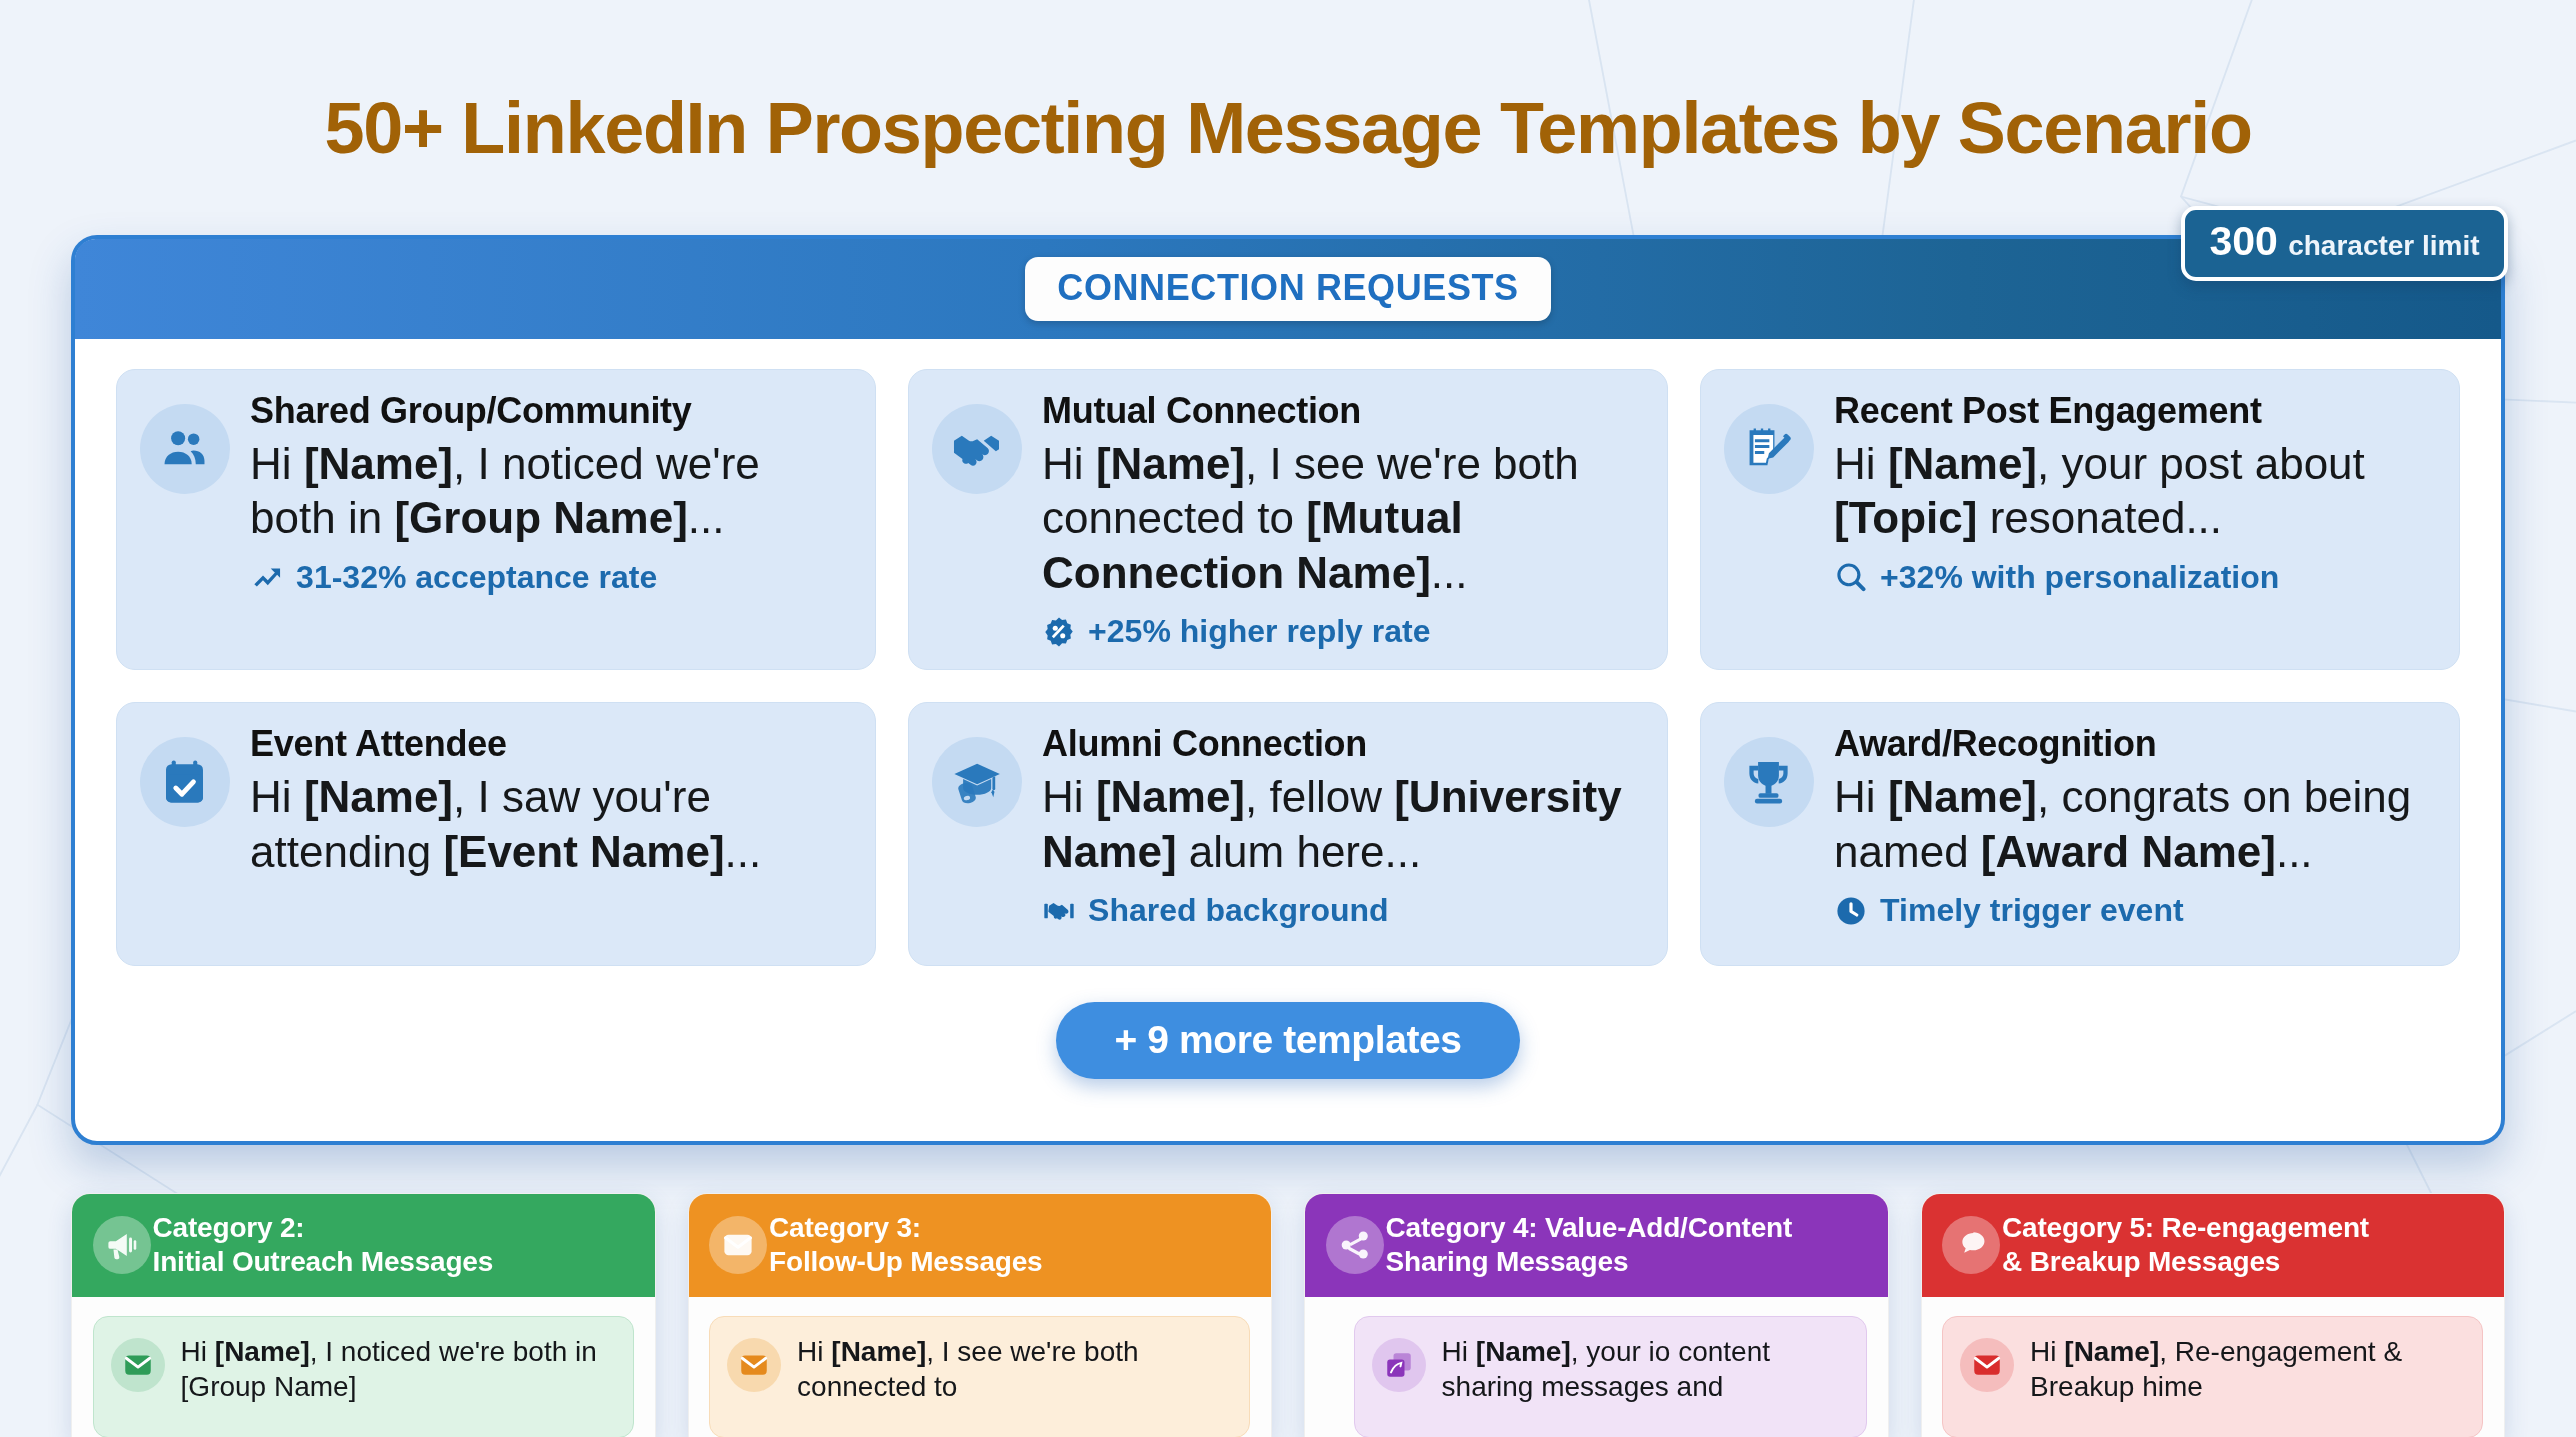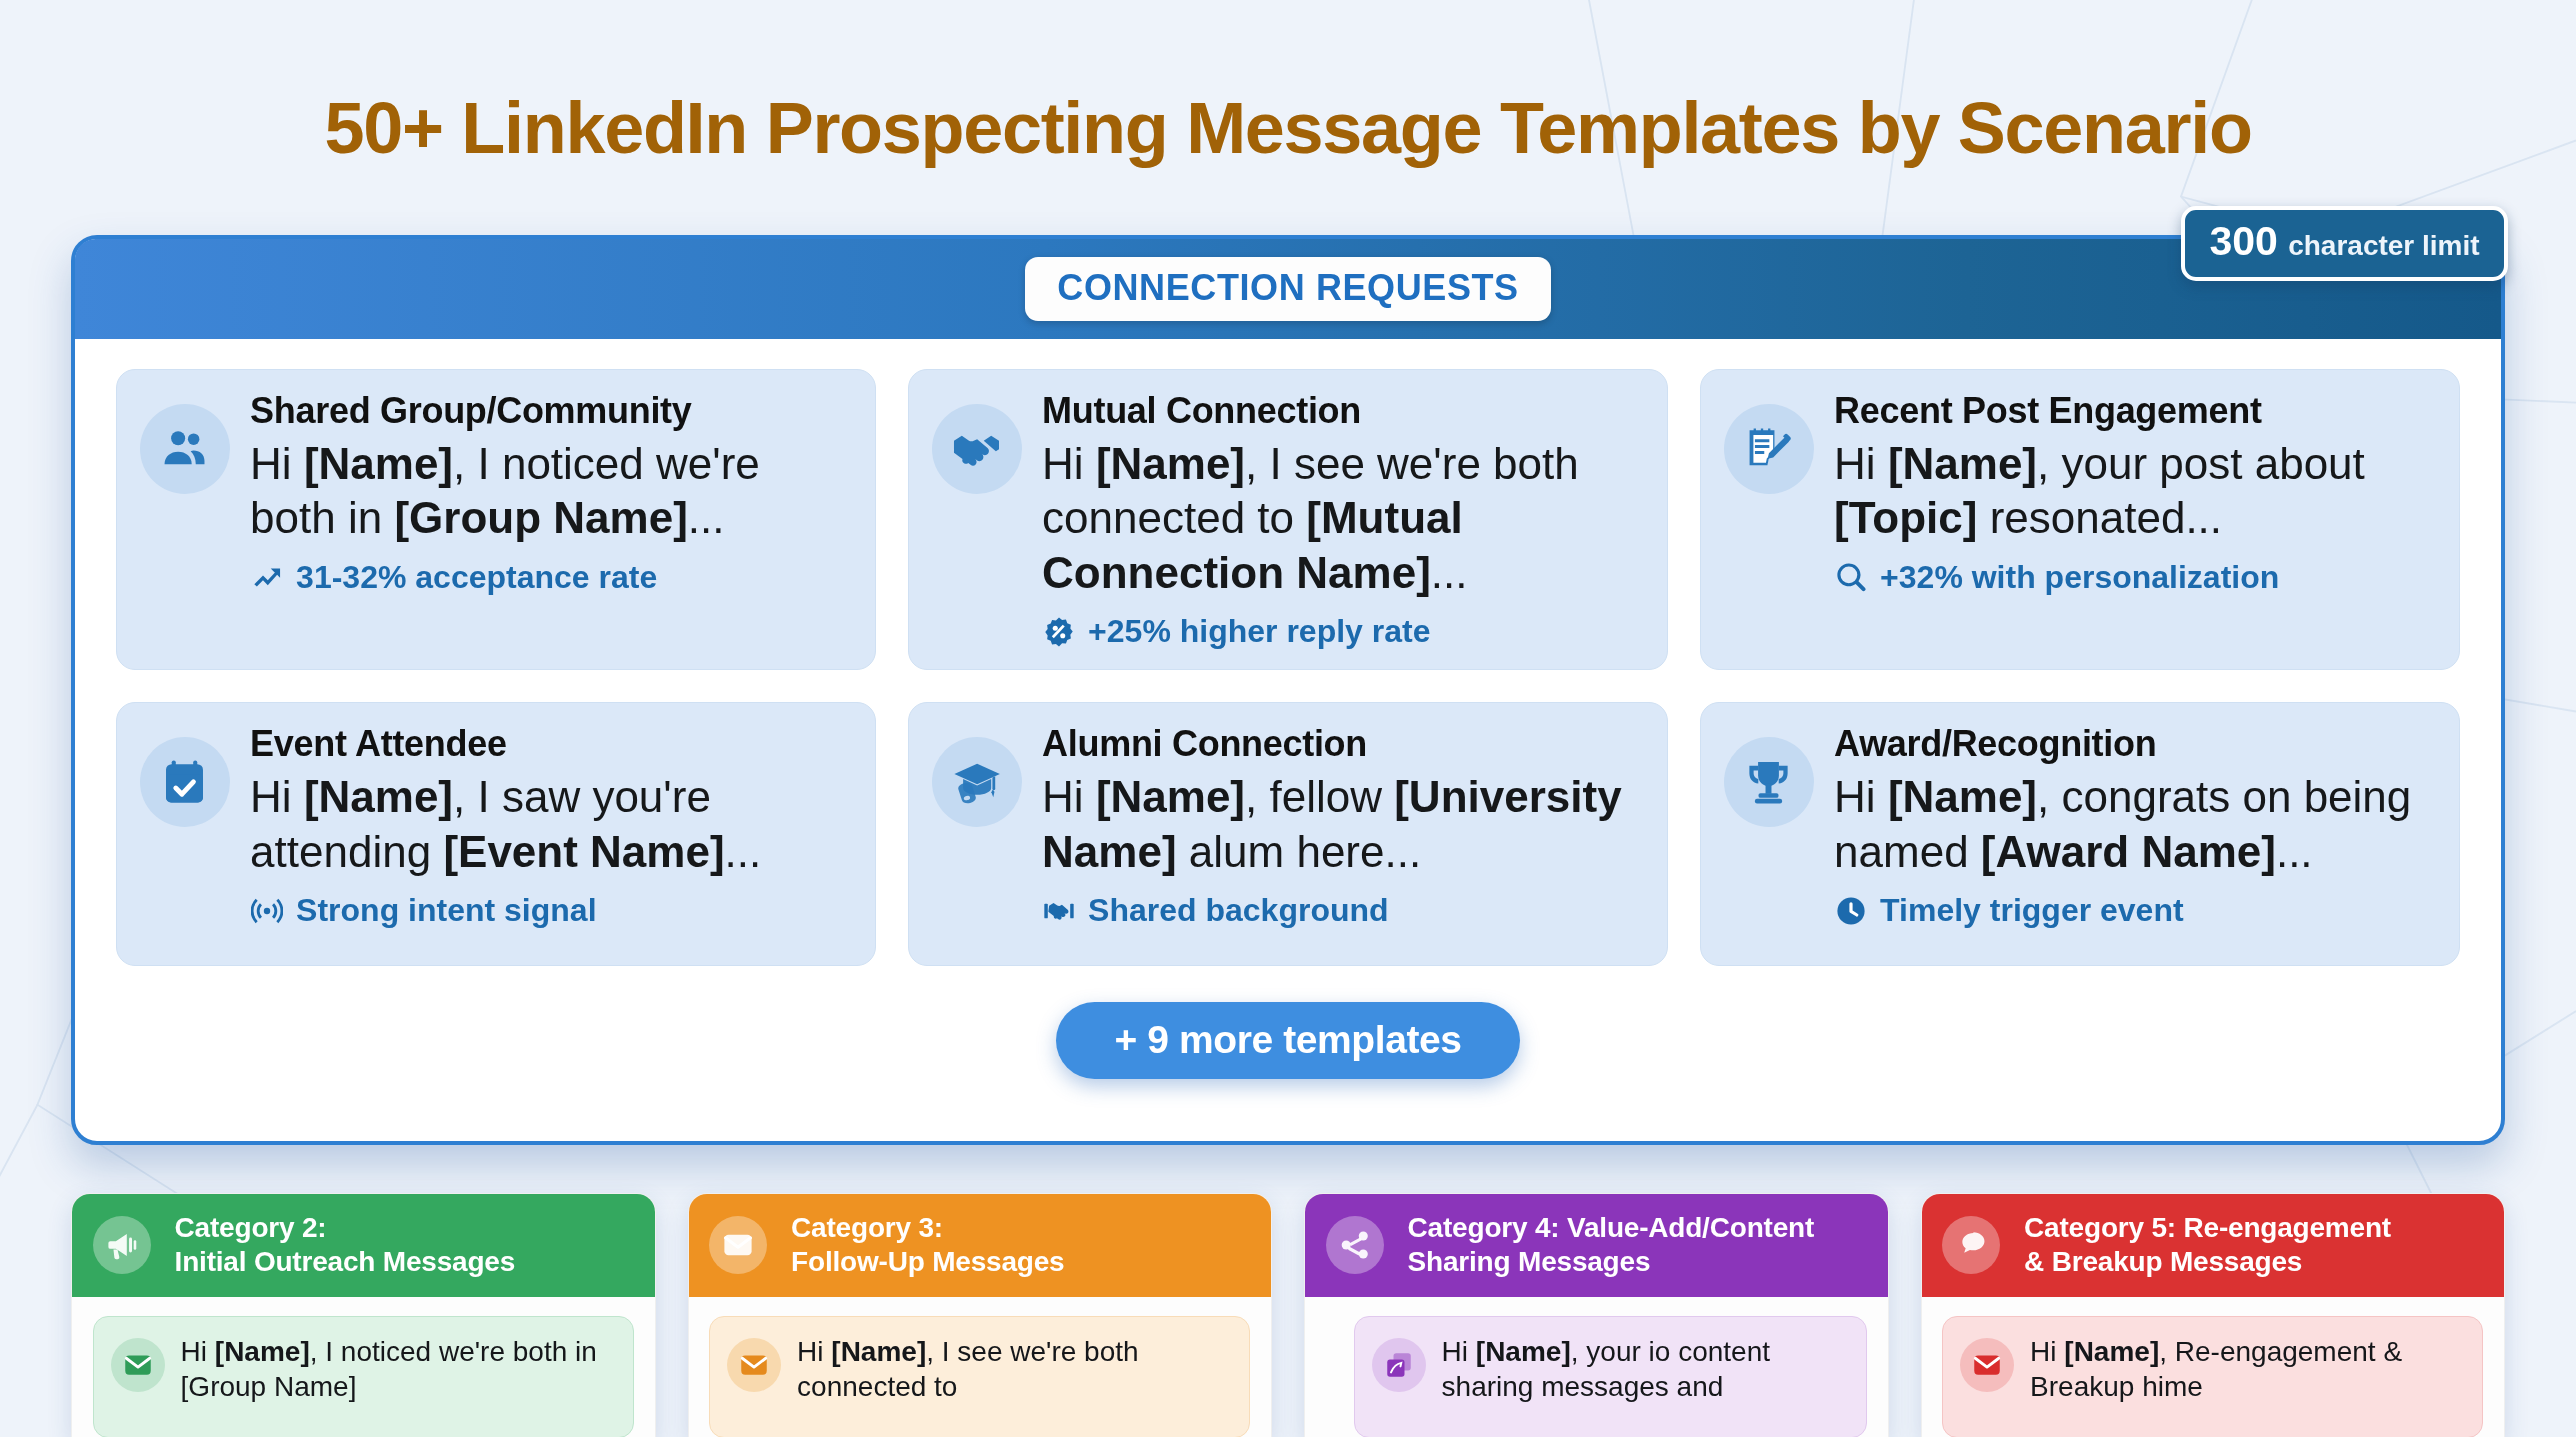--- a/index.html
+++ b/index.html
@@ -202,21 +202,21 @@
     box-shadow: 0 9.4px 24px rgba(40,80,150,.16);
     display: flex;
     flex-direction: column;
     border: 1.9px solid rgba(0,0,0,.05);
     border-bottom: none;
   }
 
   .cat-head {
     display: flex;
     align-items: center;
-    gap: 24px;
+    gap: 2px;
     padding: 17px 20.6px 19px;
   }
   .cat-head-icon {
     flex: 0 0 auto;
     width: 58px; height: 58px; border-radius: 50%;
     background: rgba(255,255,255,.32);
     display:flex; align-items:center; justify-content:center;
   }
   .cat-head-icon svg { width: 32px; height: 32px; fill: rgba(255,255,255,.92); }
   .cat-head-label {
@@ -384,30 +384,20 @@
             <rect x="6" y="1.6" width="1.9" height="3.3" rx=".9"></rect>
             <rect x="16.1" y="1.6" width="1.9" height="3.3" rx=".9"></rect>
             <rect x="3.3" y="3.4" width="17.4" height="18" rx="2.6"></rect>
             <rect x="3.3" y="8.4" width="17.4" height="13" rx="2.2" fill="#2a79bc"></rect>
             <path d="m7.9 14.6 2.9 2.9 5.4-5.8" fill="none" stroke="#ffffff" stroke-width="2.3" stroke-linecap="round" stroke-linejoin="round"></path>
           </svg>
         </span>
         <div class="tpl-body">
           <div class="tpl-title">Event Attendee</div>
           <div class="tpl-snippet"><span>Hi </span><b>[Name]</b><span>, I saw you're attending </span><b>[Event Name]</b><span>...</span></div>
-          <div class="tpl-stat">
-            <span class="sicon">
-              <svg viewBox="0 0 24 24">
-                <circle cx="12" cy="12" r="2.4"></circle>
-                <path d="M8.2 7.6a6.4 6.4 0 0 0 0 8.8l-1.5 1.5a8.5 8.5 0 0 1 0-11.8zM15.8 7.6a6.4 6.4 0 0 1 0 8.8l1.5 1.5a8.5 8.5 0 0 0 0-11.8z"></path>
-                <path d="M5 4.4a10.8 10.8 0 0 0 0 15.2l-1.5 1.5a12.9 12.9 0 0 1 0-18.2zM19 4.4a10.8 10.8 0 0 1 0 15.2l1.5 1.5a12.9 12.9 0 0 0 0-18.2z"></path>
-              </svg>
-            </span>
-            <span>Strong intent signal</span>
-          </div>
         </div>
       </div>
       <div class="tpl-card">
         <span class="tpl-icon">
           <svg viewBox="0 0 24 24">
             <path d="M12.3 3.2 23 8l-10.7 4.8L1.6 8z"></path>
             <path d="M18.9 10.4v4.2c0 1.8-3 3.2-6.6 3.2s-6.6-1.4-6.6-3.2v-4.2l6.6 3z" opacity=".95"></path>
             <path d="M20.8 9.1v5.5a.7.7 0 1 1-1.3 0V9.7z"></path>
             <path d="M19.5 15.5c.6 0 1 .5.9 1.1l-.5 2.3-.9-2.3z"></path>
             <path d="M6.1 12.4c-1.8.5-3 1.6-2.6 2.9l1.6 4.9c.4 1.3 2.1 1.9 3.9 1.4s3-1.6 2.6-2.9L10 13.8c-.4-1.3-2.1-1.9-3.9-1.4z" opacity=".9"></path>

